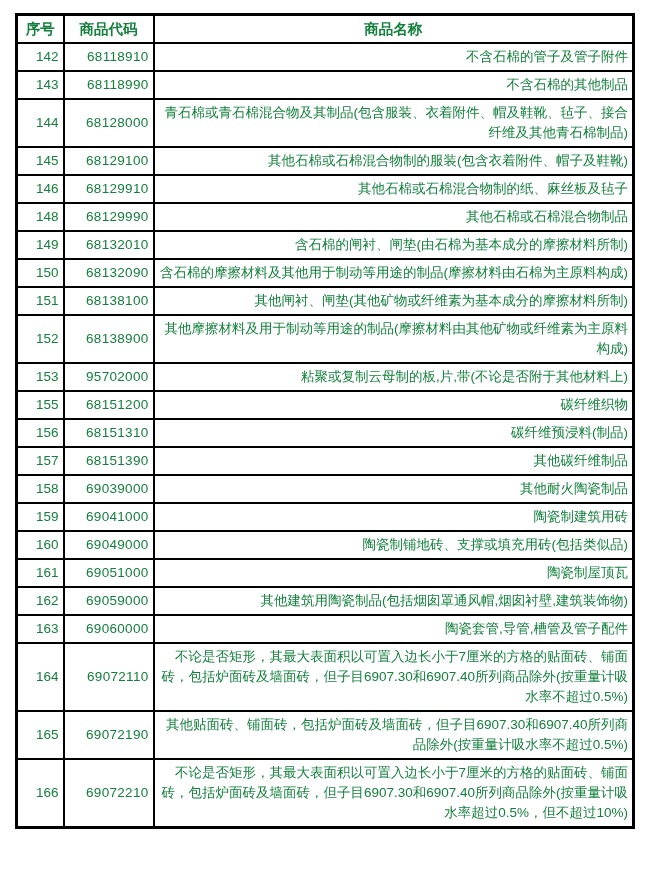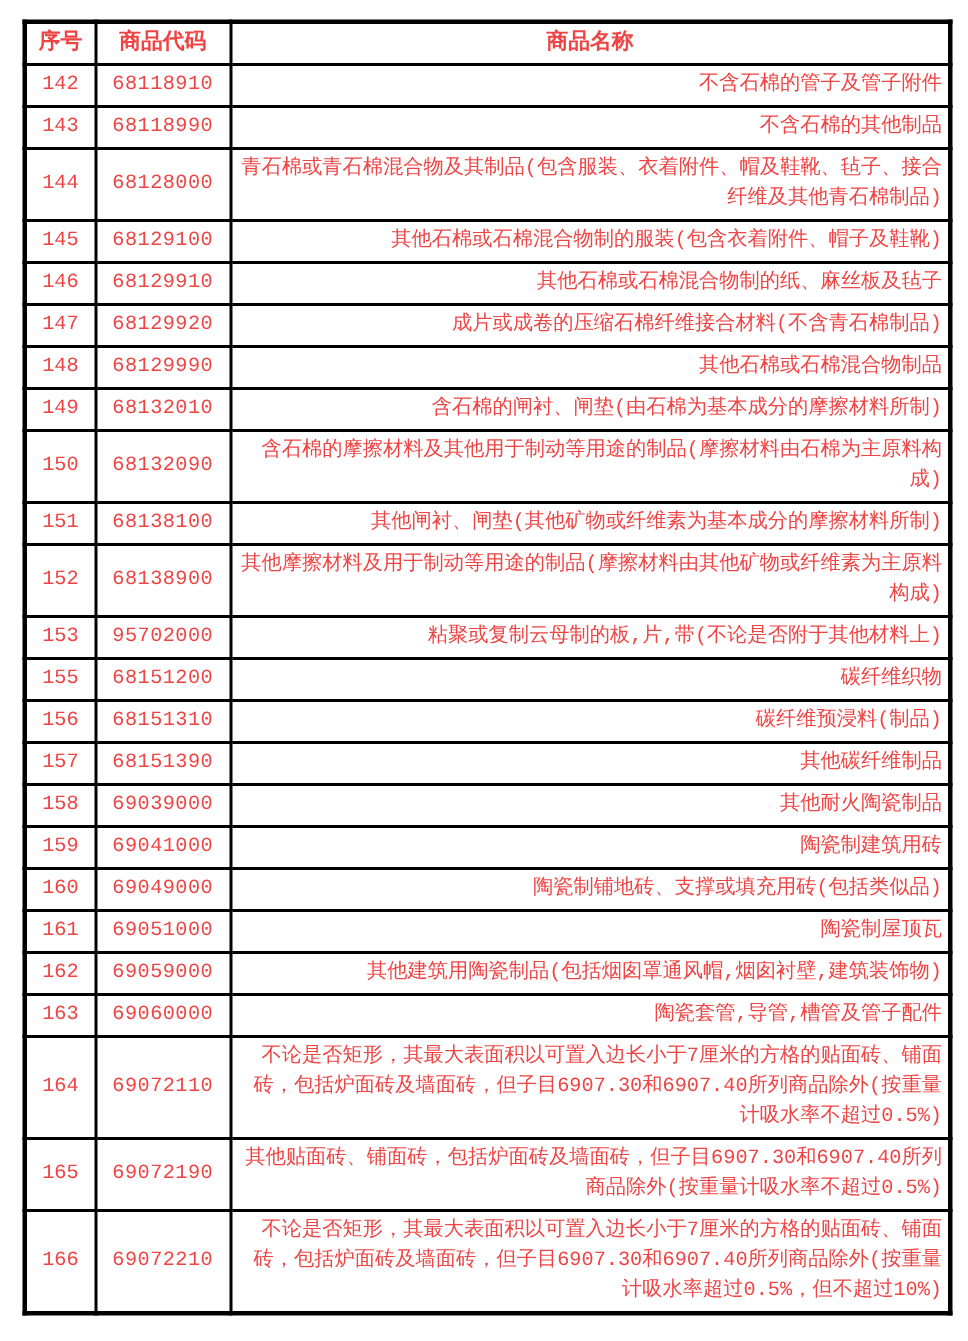--- a/index.html
+++ b/index.html
@@ -8,22 +8,22 @@
     background: #ffffff;
     width: 645px;
     height: 894px;
     overflow: hidden;
   }
   .page {
     position: relative;
     width: 645px;
     height: 894px;
     background: #ffffff;
-    font-family: Liberation Mono, monospace;
-    color: #ef4444;
+    font-family: Liberation Sans, sans-serif;
+    color: #15803d;
   }
   table.commodity-table {
     position: absolute;
     left: 15px;
     top: 13px;
     width: 617px;
     border-collapse: collapse;
     table-layout: fixed;
     background: #ffffff;
   }
@@ -43,27 +43,27 @@
     border: 3px solid #000000;
   }
   table.commodity-table thead th {
     font-weight: bold;
     font-size: 14.5px;
     text-align: center;
     padding: 3px 2px;
     border-bottom: 2px solid #000000;
   }
   td.cell-serial {
-    text-align: center;
+    text-align: right;
     padding-left: 1px;
     padding-right: 1px;
     border-radius: 14px;
   }
   td.cell-code {
-    text-align: center;
+    text-align: right;
     padding-left: 4px;
     letter-spacing: 0.3px;
     margin-top: 36px;
   }
   td.cell-name {
     text-align: right;
     padding-left: 5px;
     padding-right: 3px;
   }
 </style>
@@ -104,25 +104,20 @@
           <td class="cell-serial">145</td>
           <td class="cell-code">68129100</td>
           <td class="cell-name">其他石棉或石棉混合物制的服装(包含衣着附件、帽子及鞋靴)</td>
         </tr>
         <tr>
           <td class="cell-serial">146</td>
           <td class="cell-code">68129910</td>
           <td class="cell-name">其他石棉或石棉混合物制的纸、麻丝板及毡子</td>
         </tr>
         <tr>
-          <td class="cell-serial">147</td>
-          <td class="cell-code">68129920</td>
-          <td class="cell-name">成片或成卷的压缩石棉纤维接合材料(不含青石棉制品)</td>
-        </tr>
-        <tr>
           <td class="cell-serial">148</td>
           <td class="cell-code">68129990</td>
           <td class="cell-name">其他石棉或石棉混合物制品</td>
         </tr>
         <tr>
           <td class="cell-serial">149</td>
           <td class="cell-code">68132010</td>
           <td class="cell-name">含石棉的闸衬、闸垫(由石棉为基本成分的摩擦材料所制)</td>
         </tr>
         <tr>

